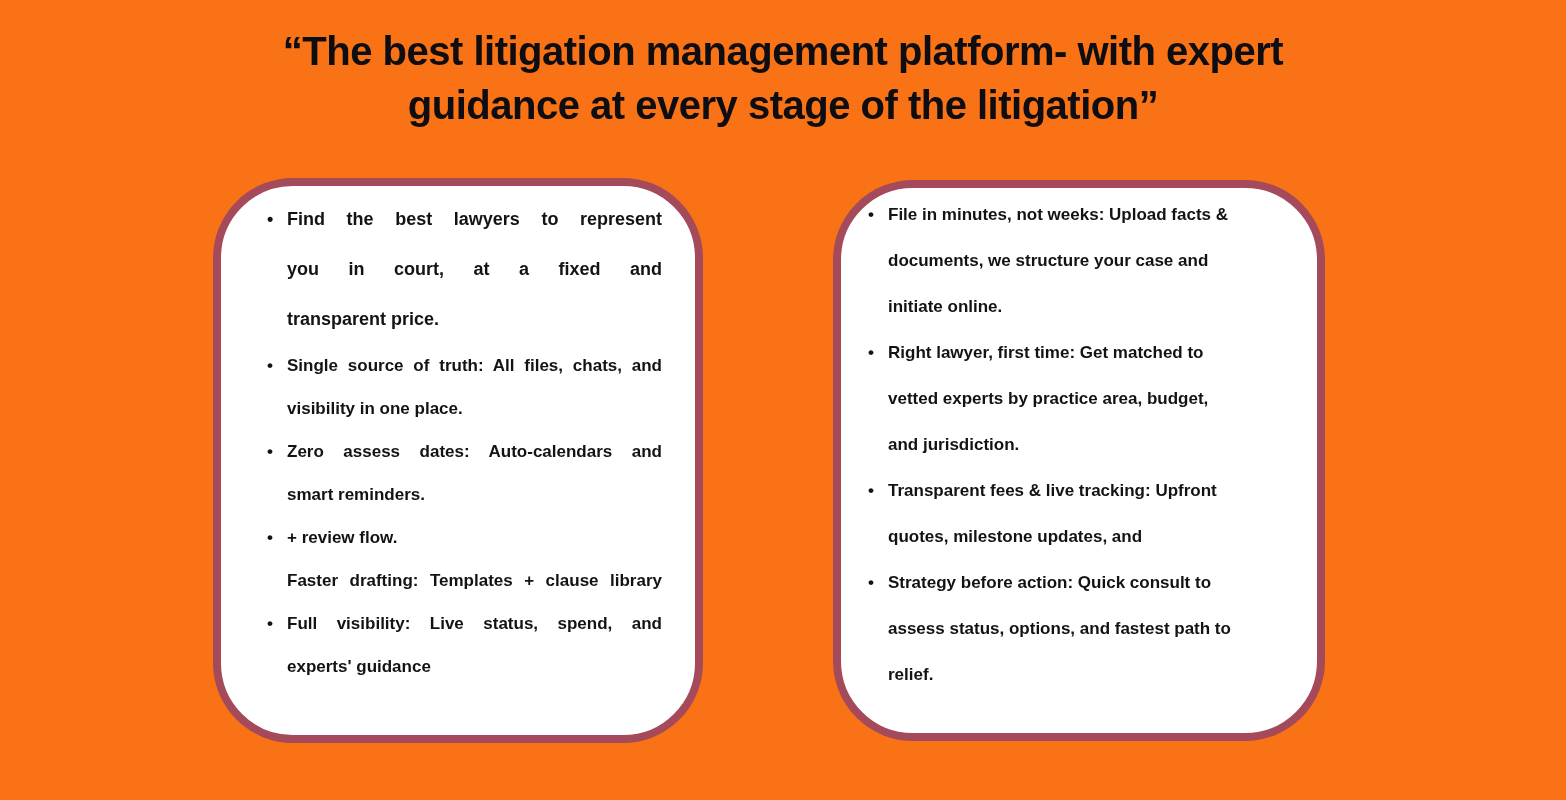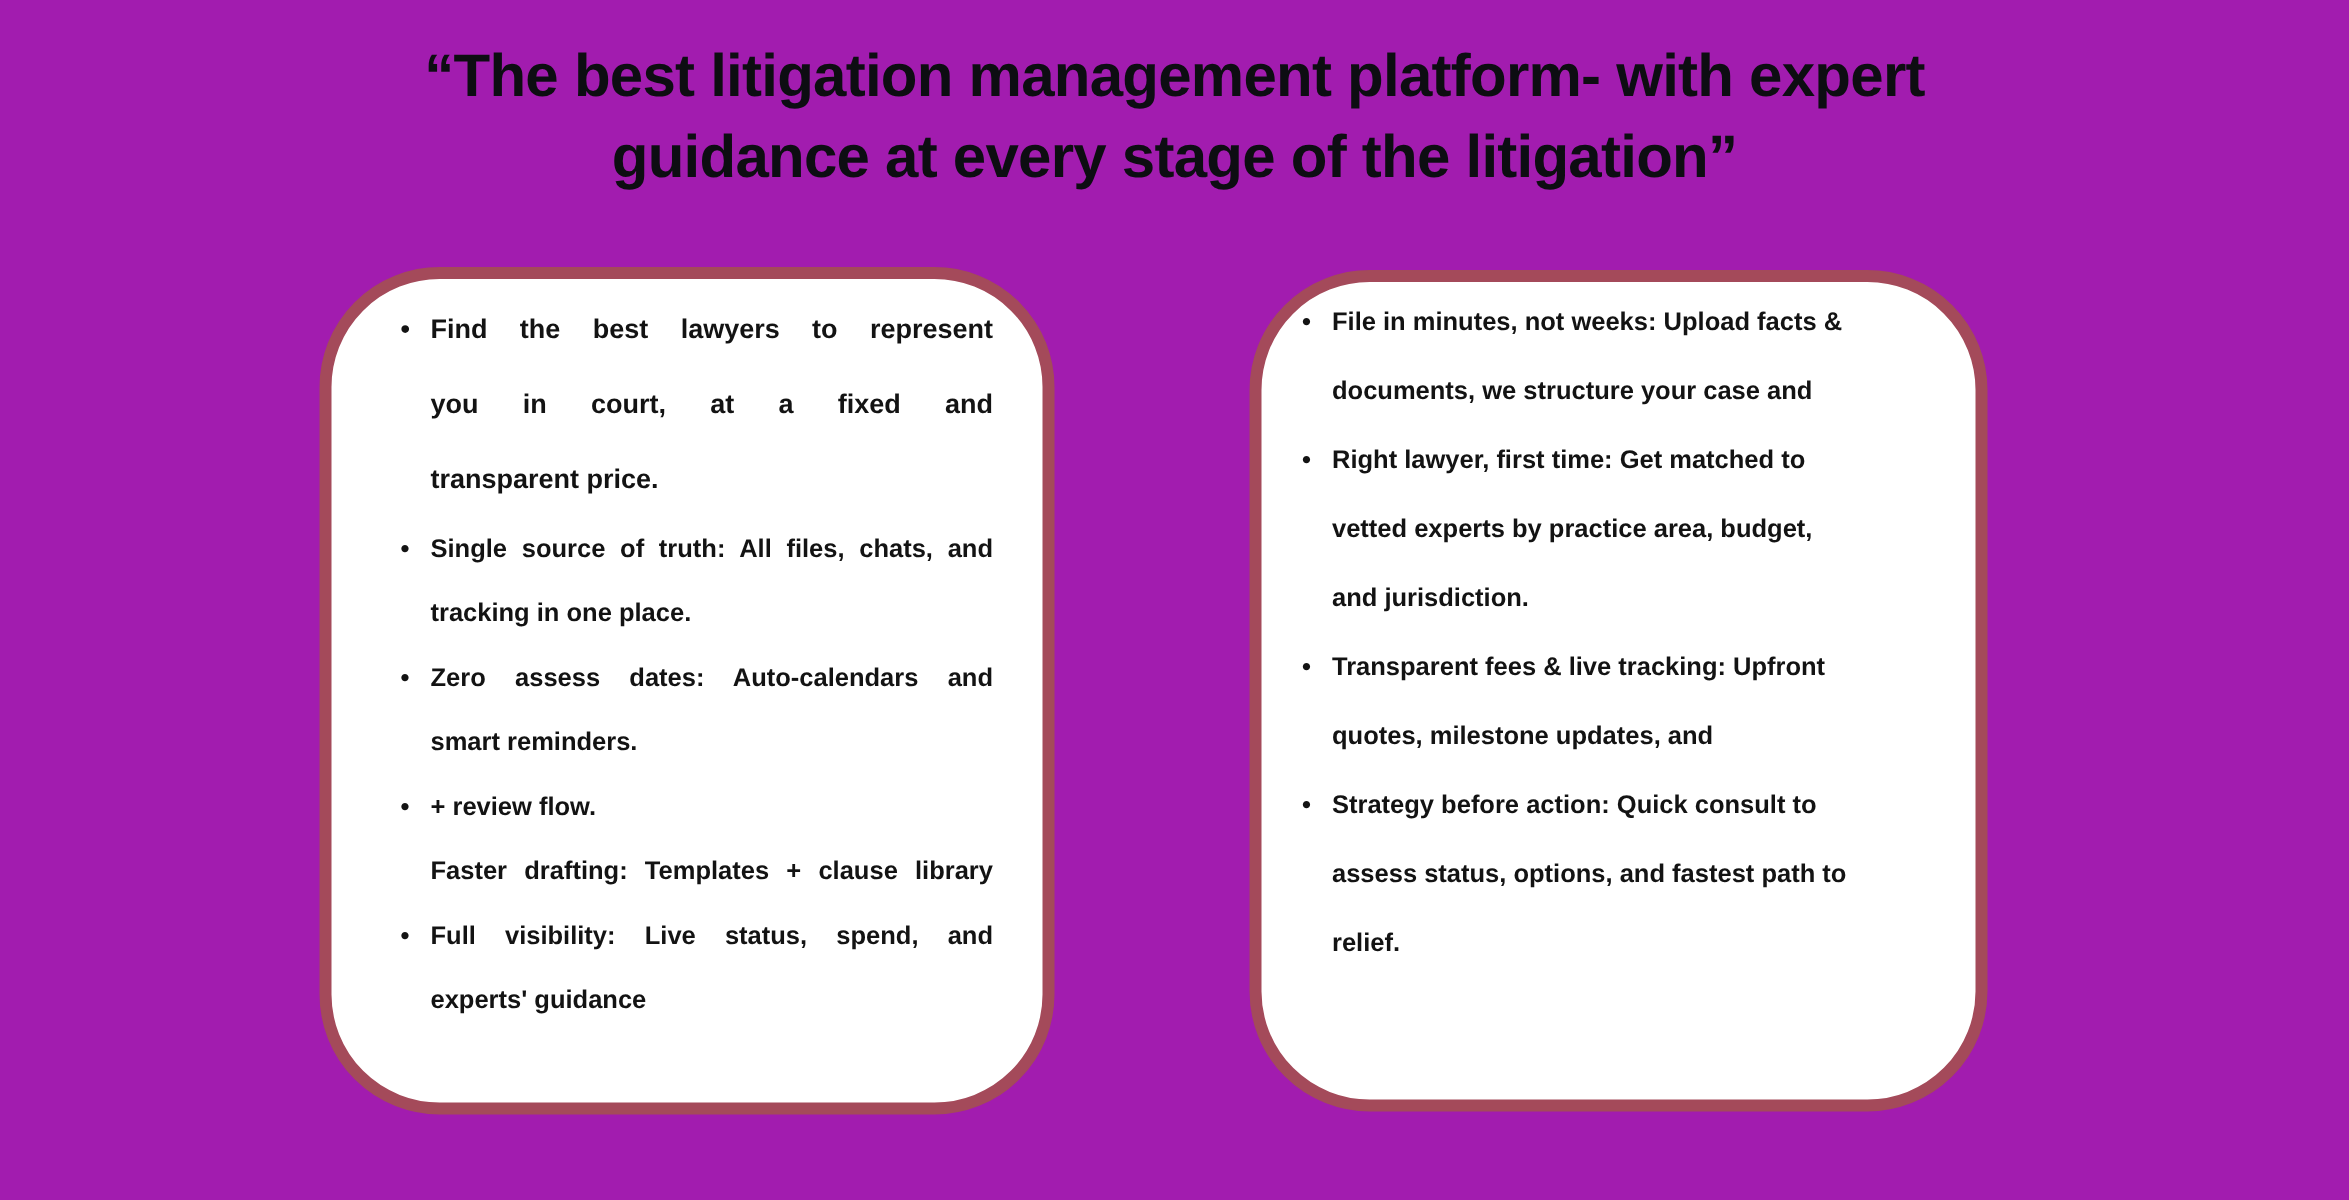--- a/index.html
+++ b/index.html
@@ -8,21 +8,21 @@
     width: 1566px;
     height: 800px;
     background: #ffffff;
     overflow: hidden;
     font-family: "Liberation Sans", sans-serif;
   }
   .page {
     position: relative;
     width: 1566px;
     height: 800px;
-    background: #a21caf;
+    background: #f97316;
   }
   .title {
     position: absolute;
     top: 24px;
     left: 0;
     width: 100%;
     margin: 0;
     text-align: center;
     font-size: 40px;
     line-height: 54px;
@@ -78,21 +78,21 @@
     <ul class="list" id="list-left">
         <li>
           <span class="dot">•</span>
           <div class="line just">Find the best lawyers to represent</div>
           <div class="line just">you in court, at a fixed and</div>
           <div class="line">transparent price.</div>
         </li>
         <li>
           <span class="dot">•</span>
           <div class="line just">Single source of truth: All files, chats, and</div>
-          <div class="line">tracking in one place.</div>
+          <div class="line">visibility in one place.</div>
         </li>
         <li>
           <span class="dot">•</span>
           <div class="line just">Zero assess dates: Auto-calendars and</div>
           <div class="line">smart reminders.</div>
         </li>
         <li>
           <span class="dot">•</span>
           <div class="line">+ review flow.</div>
           <div class="line just">Faster drafting: Templates + clause library</div>
@@ -104,20 +104,21 @@
         </li>
       </ul>
   </div>
 
   <div class="card card-right">
     <ul class="list" id="list-right">
         <li>
           <span class="dot">•</span>
           <div class="line">File in minutes, not weeks: Upload facts &amp;</div>
           <div class="line">documents, we structure your case and</div>
+          <div class="line">initiate online.</div>
         </li>
         <li>
           <span class="dot">•</span>
           <div class="line">Right lawyer, first time: Get matched to</div>
           <div class="line">vetted experts by practice area, budget,</div>
           <div class="line">and jurisdiction.</div>
         </li>
         <li>
           <span class="dot">•</span>
           <div class="line">Transparent fees &amp; live tracking: Upfront</div>

